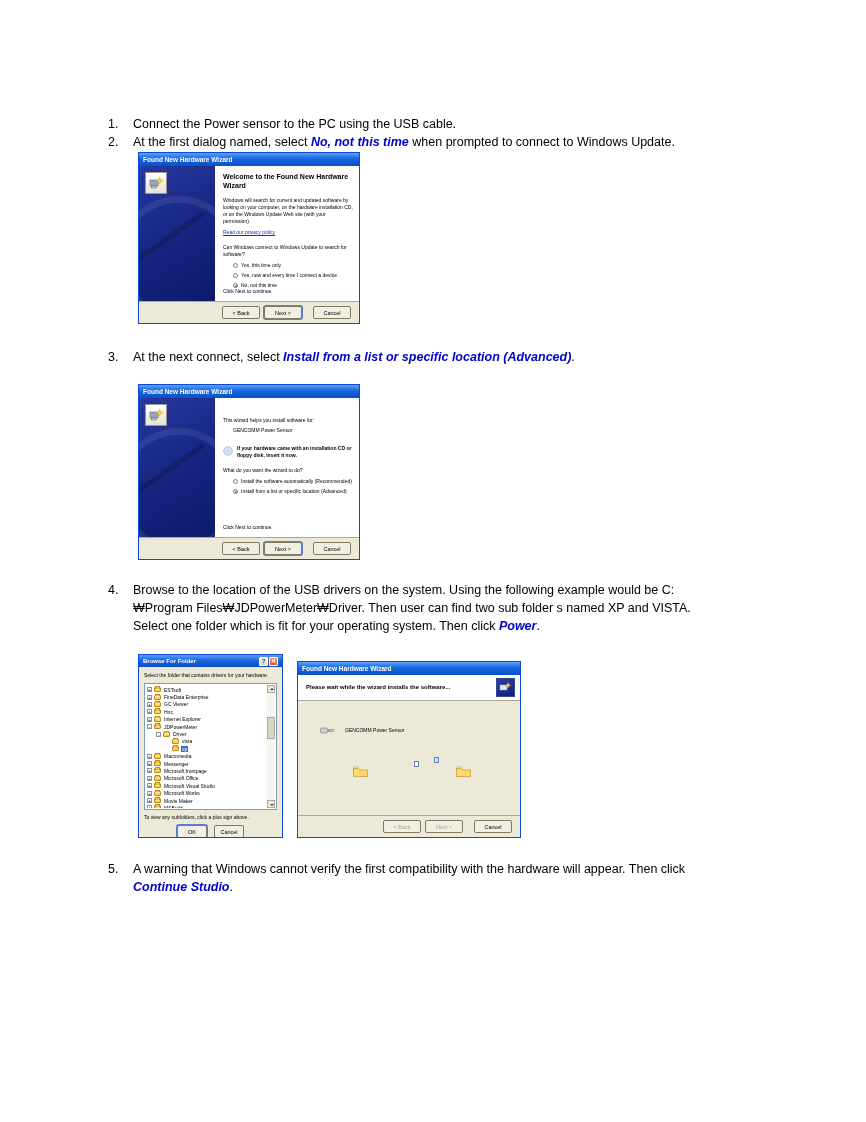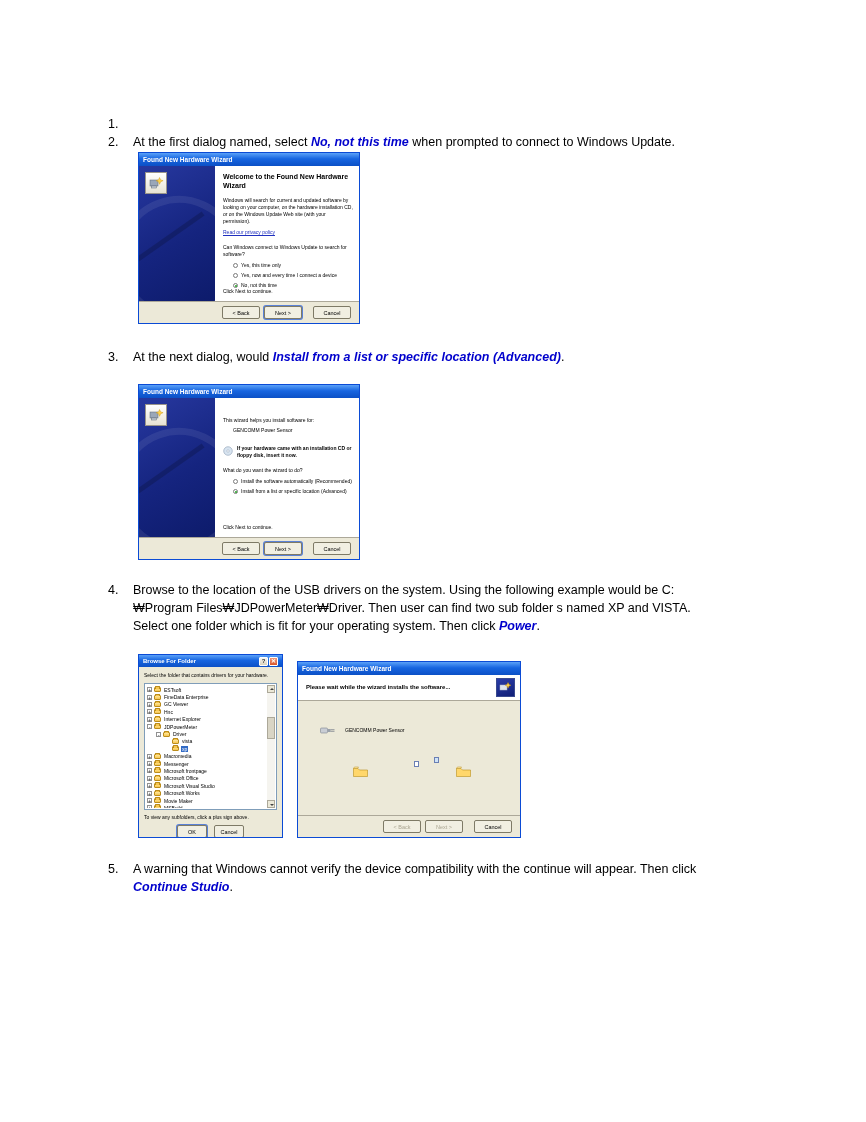--- a/index.html
+++ b/index.html
@@ -108,36 +108,37 @@
   .f-right { left:158px; top:62px; }
   .anim-page { position:absolute; width:5px; height:6px; background:#fff; border:1px solid #6A7FB4; }
   .p1 { left:136px; top:56px; background:#CFE3F7; }
   .p2 { left:116px; top:60px; }
 </style>
 </head>
 <body>
 
 <div class="step" style="top:115px">
   <span class="n">1.</span>
+  <span class="t"><span>Connect the Power sensor to the PC using the USB cable.</span><span class="em"></span><span></span></span>
 </div>
 <div class="step" style="top:133px">
   <span class="n">2.</span>
   <span class="t"><span>At the first dialog named, select </span><span class="em">No, not this time</span><span> when prompted to connect to Windows Update.</span></span>
 </div>
 <div class="step" style="top:348px">
   <span class="n">3.</span>
-  <span class="t"><span>At the next dialog, would </span><span class="em">Install from a list or specific location (Advanced)</span><span>.</span></span>
+  <span class="t"><span>At the next connect, select </span><span class="em">Install from a list or specific location (Advanced)</span><span>.</span></span>
 </div>
 <div class="step" style="top:581px; width:618px">
   <span class="n">4.</span>
   <span class="t"><span>Browse to the location of the USB drivers on the system. Using the following example would be C:₩Program Files₩JDPowerMeter₩Driver. Then user can find two sub folder s named XP and VISTA. Select one folder which is fit for your operating system. Then click </span><span class="em">Power</span><span>.</span></span>
 </div>
 <div class="step" style="top:860px; width:618px">
   <span class="n">5.</span>
-  <span class="t"><span>A warning that Windows cannot verify the device compatibility with the continue will appear. Then click </span><span class="em">Continue Studio</span><span>.</span></span>
+  <span class="t"><span>A warning that Windows cannot verify the first compatibility with the hardware will appear. Then click </span><span class="em">Continue Studio</span><span>.</span></span>
 </div>
 
 <div class="xp" style="left:138px; top:152px; width:222px; height:172px;">
   <div class="tb">
       <span>Found New Hardware Wizard</span>
     </div>
   <div class="wiz-body">
     <div class="wm">
       <div class="wm-icon">
         <svg width="15" height="15" viewBox="0 0 15 15">

